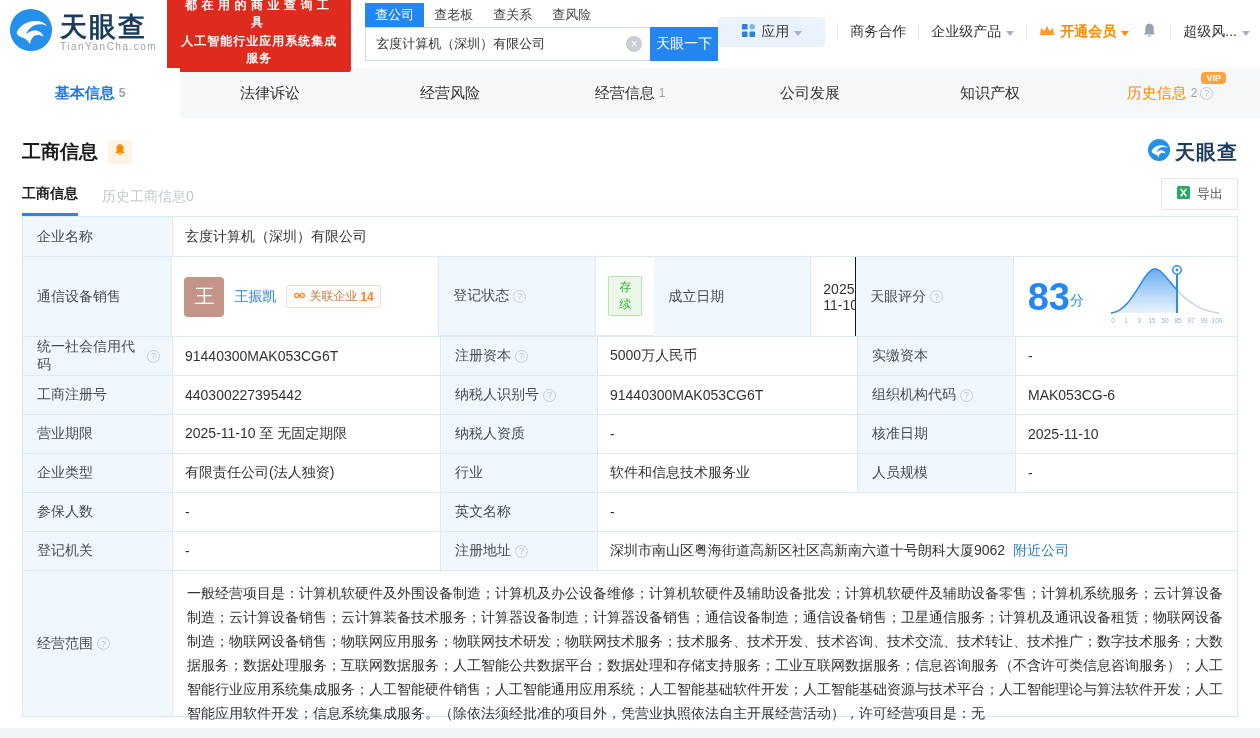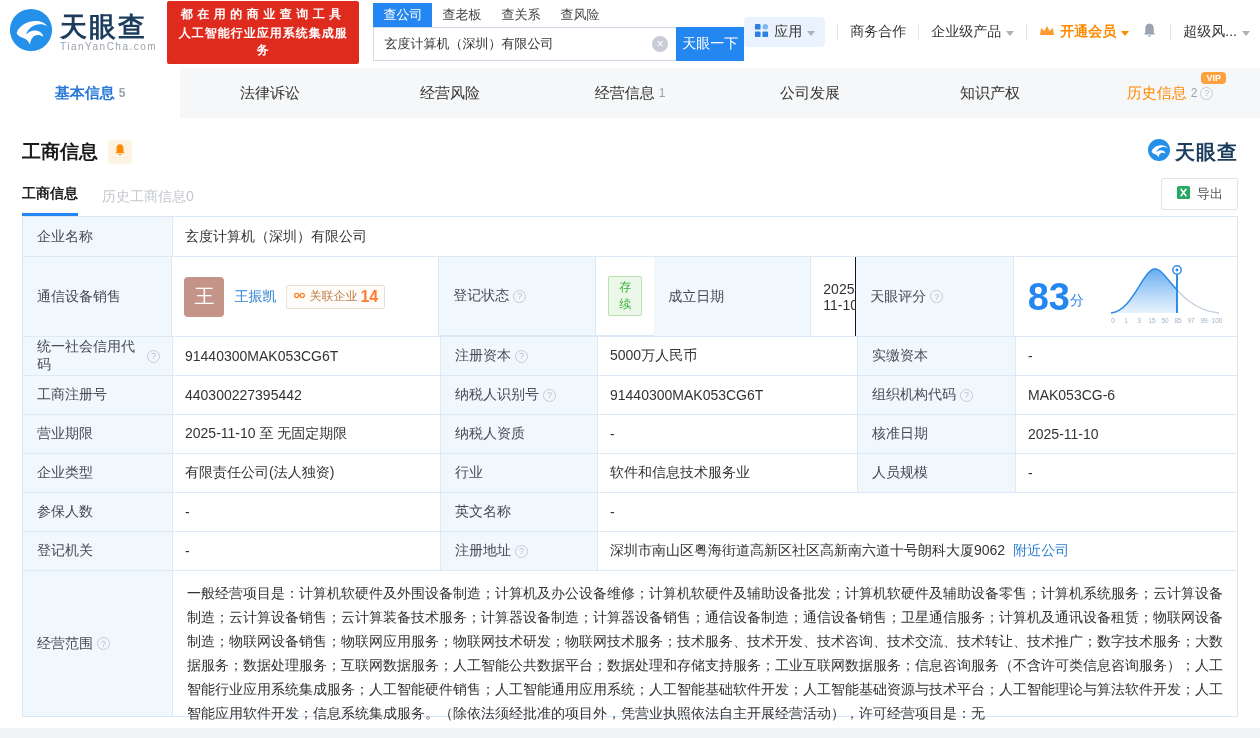--- a/index.html
+++ b/index.html
@@ -22,21 +22,21 @@
   .stab { font-size:13px; color:#444; padding:3px 10px; cursor:pointer; }
   .stab.active { background:#2486f0; color:#fff; }
   .srow { display:flex; margin-top:0; }
   .sinput-wrap { position:relative; flex:1; }
   .sinput { width:100%; height:34px; border:1px solid #d2dae6; border-right:none; padding:0 30px 0 10px; font-size:13px; color:#333; outline:none; font-family:inherit;}
   .sclear { position:absolute; right:8px; top:9px; width:16px; height:16px; border-radius:50%; background:#c9ced6; color:#fff; font-size:12px; line-height:16px; text-align:center; cursor:pointer;}
   .sbtn { width:68px; height:34px; background:#2486f0; color:#fff; border:none; font-size:14px; cursor:pointer; font-family:inherit;}
   .spacer { flex:1; }
   .nav { display:flex; align-items:center; gap:12px; font-size:14px; color:#333; white-space:nowrap; }
   .nav-item { display:flex; align-items:center; gap:5px; cursor:pointer; }
-  .apps-chip { background:#eaf3fd; border-radius:4px; padding:6px 10px; color:#333; }
+  .apps-chip { background:#eaf3fd; border-radius:4px; padding:6px 23px; color:#333; }
   .caret { width:0; height:0; border-left:4px solid transparent; border-right:4px solid transparent; border-top:5px solid #aab2bd; display:inline-block; margin-top:2px;}
   .caret.orange { border-top-color:#ff8a00; }
   .vdiv { width:1px; height:16px; background:#e3e6ea; }
   .vip-link { color:#ff8a00; font-weight:bold; }
   
   .tabbar { margin-top:4px; height:50px; background:#f6f7f8; display:flex; }
   .tab { flex:1; display:flex; align-items:center; justify-content:center; font-size:15px; color:#333; cursor:pointer; position:relative; }
   .tab .cnt { font-size:12px; color:#9aa2ab; margin-left:4px; }
   .tab.active { background:#fff; color:#2878d8; font-weight:bold; }
   .tab.orange { color:#ff8a00; }
@@ -67,21 +67,21 @@
   .q::after { content:"?"; }
   .mid { width:417px; display:flex; flex-direction:row; border-right:1px solid #0f172a; }
   .mrow { flex:1; display:flex; }
   .mrow:first-child { border-bottom:1px solid #dde9f5; }
   .mrow .lab { width:157px; border-right:1px solid #dde9f5; }
   .mrow .val { flex:1; display:flex; align-items:center; padding:0 12px; font-size:14px; }
   .avatar { width:40px; height:40px; border-radius:4px; background:#c49488; color:#fff; font-size:20px; display:flex; align-items:center; justify-content:center; cursor:pointer; }
   .link { color:#2b7fd4; cursor:pointer; text-decoration:none; }
   .rel-badge { display:flex; align-items:center; gap:3px; border:1px solid #eadfd2; border-radius:2px; padding:2px 6px; cursor:pointer; background:#fffdfa;}
   .rel-txt { font-size:12px; color:#bd7a42; }
-  .rel-cnt { font-size:16px; color:#ff7e33; font-weight:bold; }
+  .rel-cnt { font-size:12px; color:#ff7e33; font-weight:bold; }
   .status-badge { background:#ebf8e9; border:1px solid #b9e3ae; color:#3eb036; font-size:12px; padding:2px 10px; border-radius:2px; }
   .score-cell { gap:23px; padding-left:14px; }
   .score-num { font-size:38px; font-weight:bold; color:#2486f0; line-height:1; }
   .score-unit { font-size:14px; color:#2486f0; margin-top:14px; }
   .scope-cell { align-items:flex-start; padding:10px 14px; line-height:24px; font-size:14px; color:#333; text-align:justify; }
   .addr-cell { gap:8px; }
   .footer-strip { position:absolute; left:0; bottom:0; width:100%; height:10px; background:#f3f4f6; }
 </style>
 </head>
 <body>

